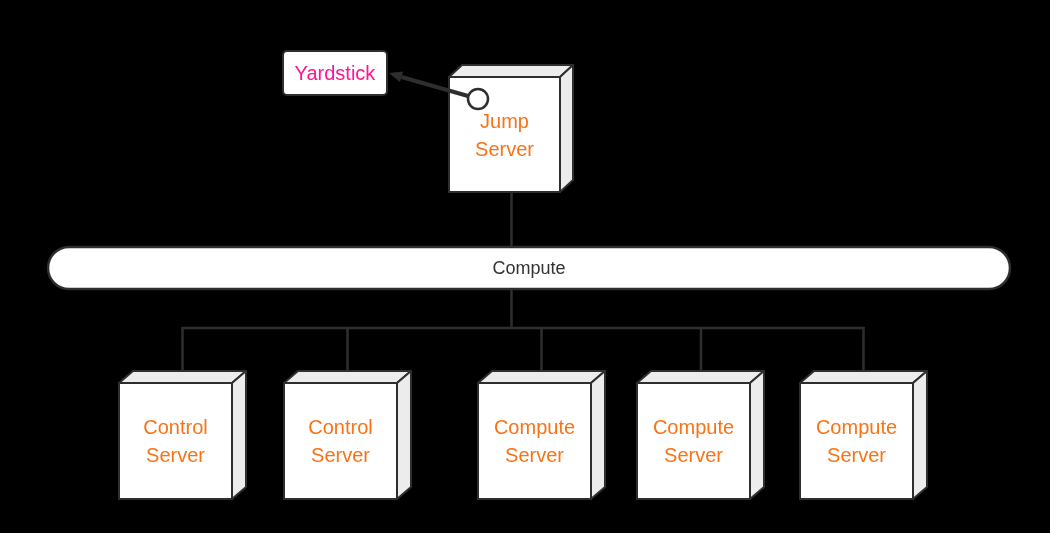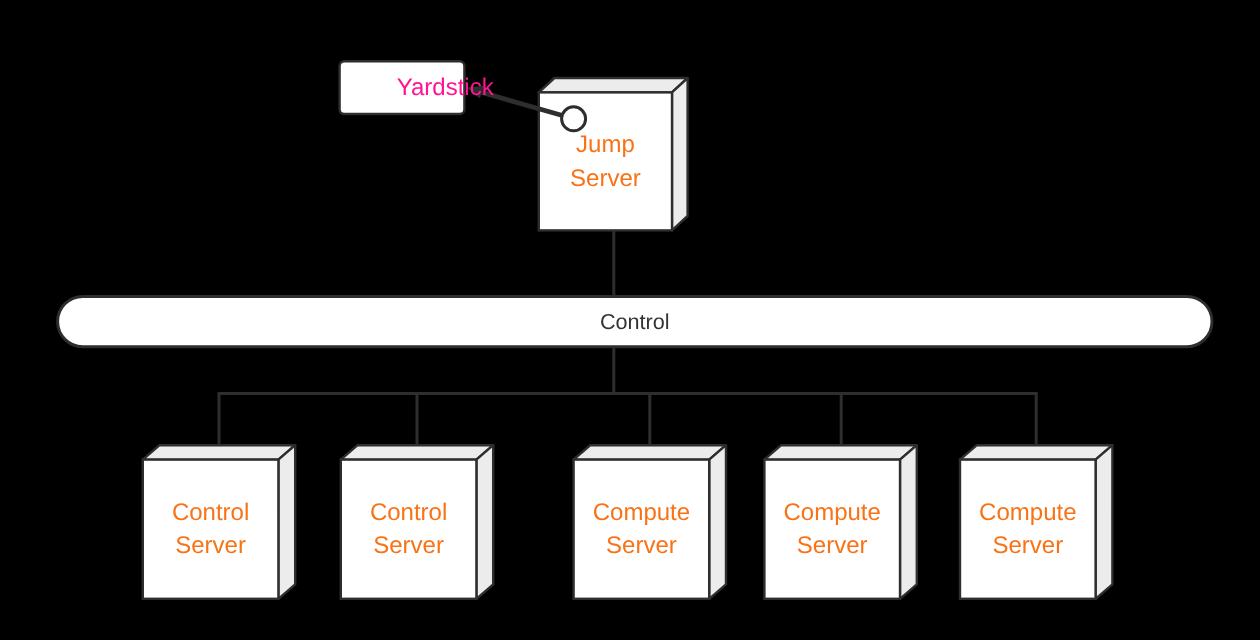--- a/index.html
+++ b/index.html
@@ -8,21 +8,21 @@
     font-family:"Liberation Sans",sans-serif;overflow:hidden;
   }
   .stage svg{position:absolute;left:0;top:0;}
   .label{
     position:absolute;display:flex;align-items:center;justify-content:center;
     text-align:center;pointer-events:none;
   }
   .label span{display:block;}
   .node-label{color:#f97316;font-size:20px;line-height:28px;}
   .node-label span{width:94px;}
-  .yardstick-label{color:#FF1493;font-size:20px;margin-left:36px;}
+  .yardstick-label{color:#FF1493;font-size:20px;}
   .network-label{color:#333333;font-size:18px;}
 </style>
 </head>
 <body>
 
 <div class="stage">
 
   <svg width="1050" height="533" viewBox="0 0 1050 533">
 
     <line x1="511.5" y1="192" x2="511.5" y2="248" stroke="#2E2E2E" stroke-width="2.5"></line>
@@ -82,21 +82,21 @@
 
   <div class="label yardstick-label" style="left:283px;top:51px;width:104px;height:44px;">
     <span>Yardstick</span>
   </div>
 
   <div class="label node-label" style="left:449px;top:77px;width:111px;height:115px;">
     <span style="width:84px">Jump Server</span>
   </div>
 
   <div class="label network-label" style="left:48px;top:247px;width:962px;height:42px;">
-    <span>Control</span>
+    <span>Compute</span>
   </div>
 
   <div class="label node-label" style="left:119px;top:383px;width:113px;height:116px;">
     <span>Control Server</span>
   </div>
   <div class="label node-label" style="left:284px;top:383px;width:113px;height:116px;">
     <span>Control Server</span>
   </div>
   <div class="label node-label" style="left:478px;top:383px;width:113px;height:116px;">
     <span>Compute Server</span>

